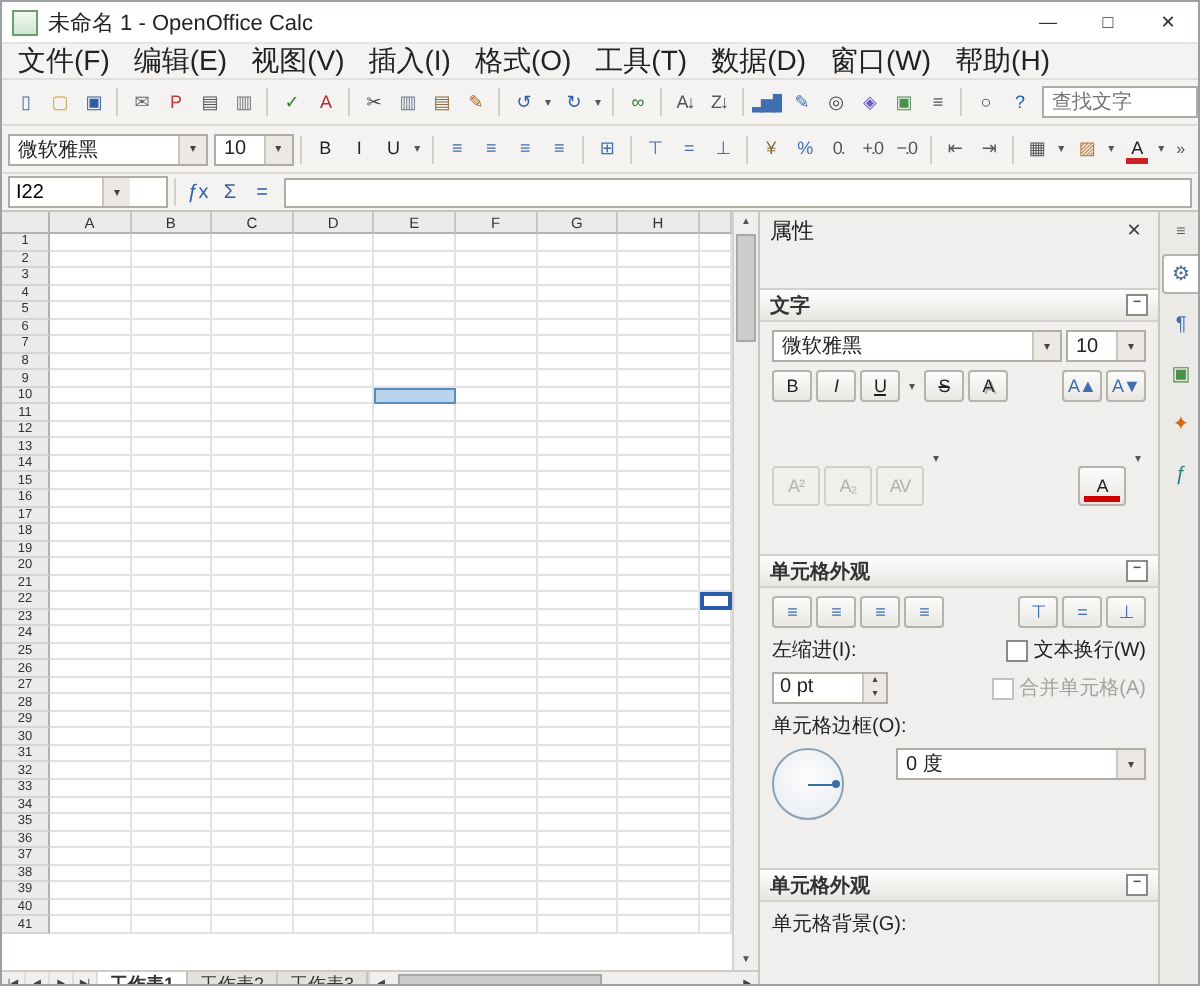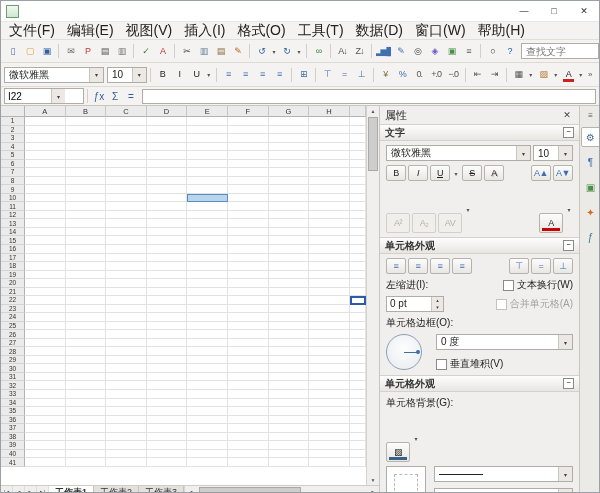--- a/index.html
+++ b/index.html
@@ -64,21 +64,21 @@
   .hscroll{flex:1;position:relative;background:#f0efed;border-left:1px solid #d8d4cf;}
   .hthumb{position:absolute;left:14px;top:1px;bottom:1px;width:100px;background:#cdcdcd;border:1px solid #a9a9a9;}
   .harrow{position:absolute;top:0;bottom:0;width:11px;display:flex;align-items:center;justify-content:center;font-size:5px;color:#444;}
   .harrow.l{left:0;} .harrow.r{right:0;}
   
   .sidebar{flex:1;display:flex;background:#f0efed;border-left:1px solid #c9c5bf;box-sizing:border-box;}
   .deck{width:200px;flex:none;display:flex;flex-direction:column;border-right:1px solid #c9c5bf;box-sizing:border-box;overflow:hidden;}
   .deck-header{height:18px;flex:none;display:flex;align-items:center;padding:0 5px;font-size:11px;}
   .deck-header .close{margin-left:auto;width:14px;text-align:center;font-size:9px;color:#444;}
   .sect-hdr{height:15px;flex:none;display:flex;align-items:center;padding:0 5px;font-size:10px;font-weight:bold;color:#333;
-            background:linear-gradient(#fdfdfd,#e8e6e2);border-top:1px solid #d4d0cb;border-bottom:1px solid #d4d0cb;}
+            background:linear-gradient(#fdfdfd,#e8e6e2);border-top:1px solid #d4d0cb;border-bottom:1px solid #d4d0cb;margin-top:20px;}
   .collapse{margin-left:auto;width:9px;height:9px;border:1px solid #8a8a8a;background:#fff;font-size:7px;line-height:7px;text-align:center;color:#555;}
   .panel{padding:4px 6px;display:flex;flex-direction:column;gap:4px;}
   .prow{display:flex;align-items:center;gap:2px;}
   .sbtn{min-width:20px;height:16px;box-sizing:border-box;display:flex;align-items:center;justify-content:center;position:relative;
         border:1px solid #b6b2ac;border-radius:2px;background:linear-gradient(#fcfcfc,#e9e7e3);overflow:hidden;}
   .sbtn .g{font-size:9px;line-height:1;white-space:nowrap;letter-spacing:-0.5px;}
   .sbtn.big{min-width:24px;height:20px;margin-top:28px;}
   .sbtn.disabled{border-color:#d3d0cb;background:#f1efec;}
   .sbtn.disabled .g{color:#b5b2ad !important;}
   [data-name="italic-button"] .g{font-style:italic;}
@@ -107,20 +107,21 @@
   .side-tab{width:18px;height:18px;display:flex;align-items:center;justify-content:center;font-size:10px;border:1px solid transparent;border-radius:2px;}
   .side-tab.active{background:#fff;border-color:#b6b2ac;}
 </style>
 </head>
 <body>
 
 <div id="app" data-name="calc-window">
 
   <div class="titlebar" data-name="titlebar">
     <span class="app-icon" data-name="calc-app-icon"></span>
+    <span class="title" data-name="window-title">未命名 1 - OpenOffice Calc</span>
     <div class="win-controls">
       <span class="win-btn" data-name="minimize-button">—</span>
       <span class="win-btn" data-name="maximize-button">□</span>
       <span class="win-btn" data-name="close-button">✕</span>
     </div>
   </div>
 
   <div class="menubar" id="menubar" data-name="menubar">
       <span class="menu-item" data-name="menu-item-0">文件(F)</span>
       <span class="menu-item" data-name="menu-item-1">编辑(E)</span>
@@ -986,29 +987,25 @@
             </span>
           </div>
           <div class="prow">
             <span class="plabel" data-name="orientation-label">单元格边框(O):</span>
           </div>
           <div class="prow" style="align-items:flex-start;">
             <div class="dial" data-name="text-orientation-dial">
               <div class="needle"></div>
                 <div class="knob"></div>
             </div>
-            <div style="flex:1;margin-left:12px;display:flex;flex-direction:column;gap:7px;">
+            <div style="flex:1;margin-left:24px;display:flex;flex-direction:column;gap:7px;">
               <div class="combo" data-name="degrees-combo">
                 <span class="val" data-name="degrees-value">0 度</span>
                 <span class="arrow" data-name="degrees-dropdown-icon">▾</span>
               </div>
-              <span class="cbwrap">
-                <span class="cb" data-name="vertically-stacked-checkbox"></span>
-                <span class="cblabel" data-name="vertically-stacked-label">垂直堆积(V)</span>
-              </span>
             </div>
           </div>
         </div>
 
         <div class="sect-hdr" data-name="section-header-appearance">
           <span data-name="section-title-appearance">单元格外观</span>
           <span class="collapse" data-name="collapse-icon">−</span>
         </div>
         <div class="panel">
           <span class="plabel" data-name="cell-background-label">单元格背景(G):</span>

